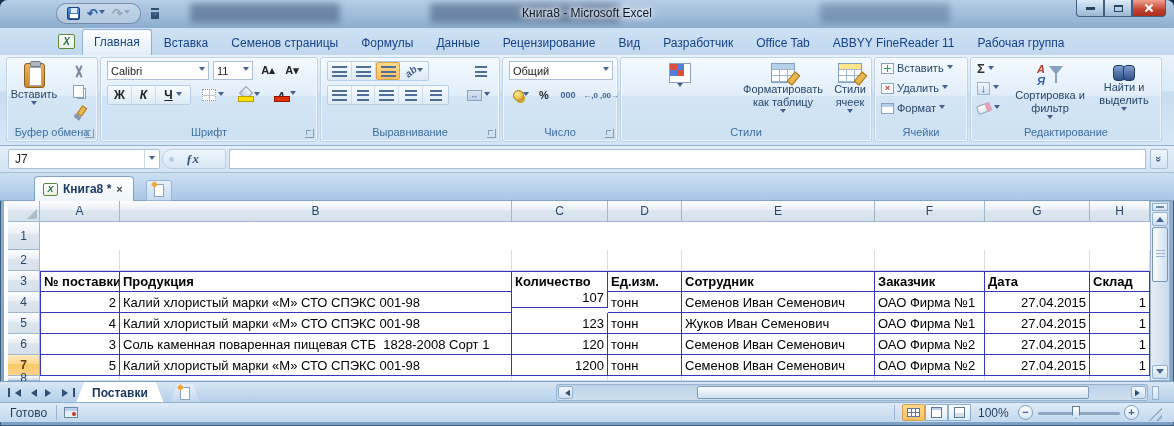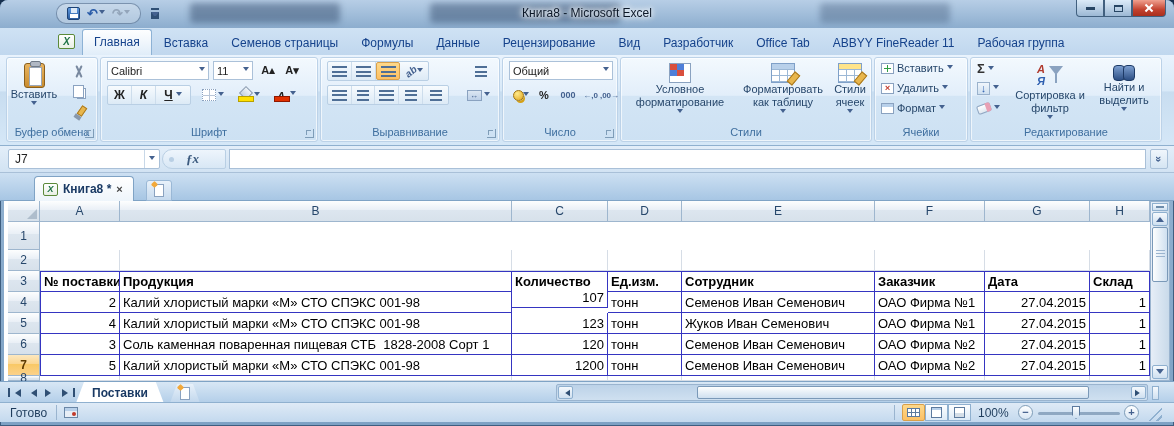--- a/index.html
+++ b/index.html
@@ -382,21 +382,20 @@
       <span class="mini" style="left:97px;top:27px;width:19px;height:20px">
           <span class="txtic">,00→</span>
         </span>
       <div class="glabel"><span>Число</span></div>
       <span class="launcher"></span>
     </div>
 
     <div class="grp" style="left:620px;width:252px">
       <div class="bigbtn" style="left:4px;top:2px;width:110px;height:64px">
         <i class="ic-cf"></i>
-        <span class="btnlbl">Условное форматирование</span>
           <i class="dar"></i>
       </div>
       <div class="bigbtn" style="left:118px;top:2px;width:88px;height:64px">
         <i class="ic-fat brushtip"></i>
         <span class="btnlbl">Форматировать как таблицу</span>
           <i class="dar"></i>
       </div>
       <div class="bigbtn" style="left:208px;top:2px;width:42px;height:64px">
         <i class="ic-cs brushtip"></i>
         <span class="btnlbl">Стили ячеек</span>

